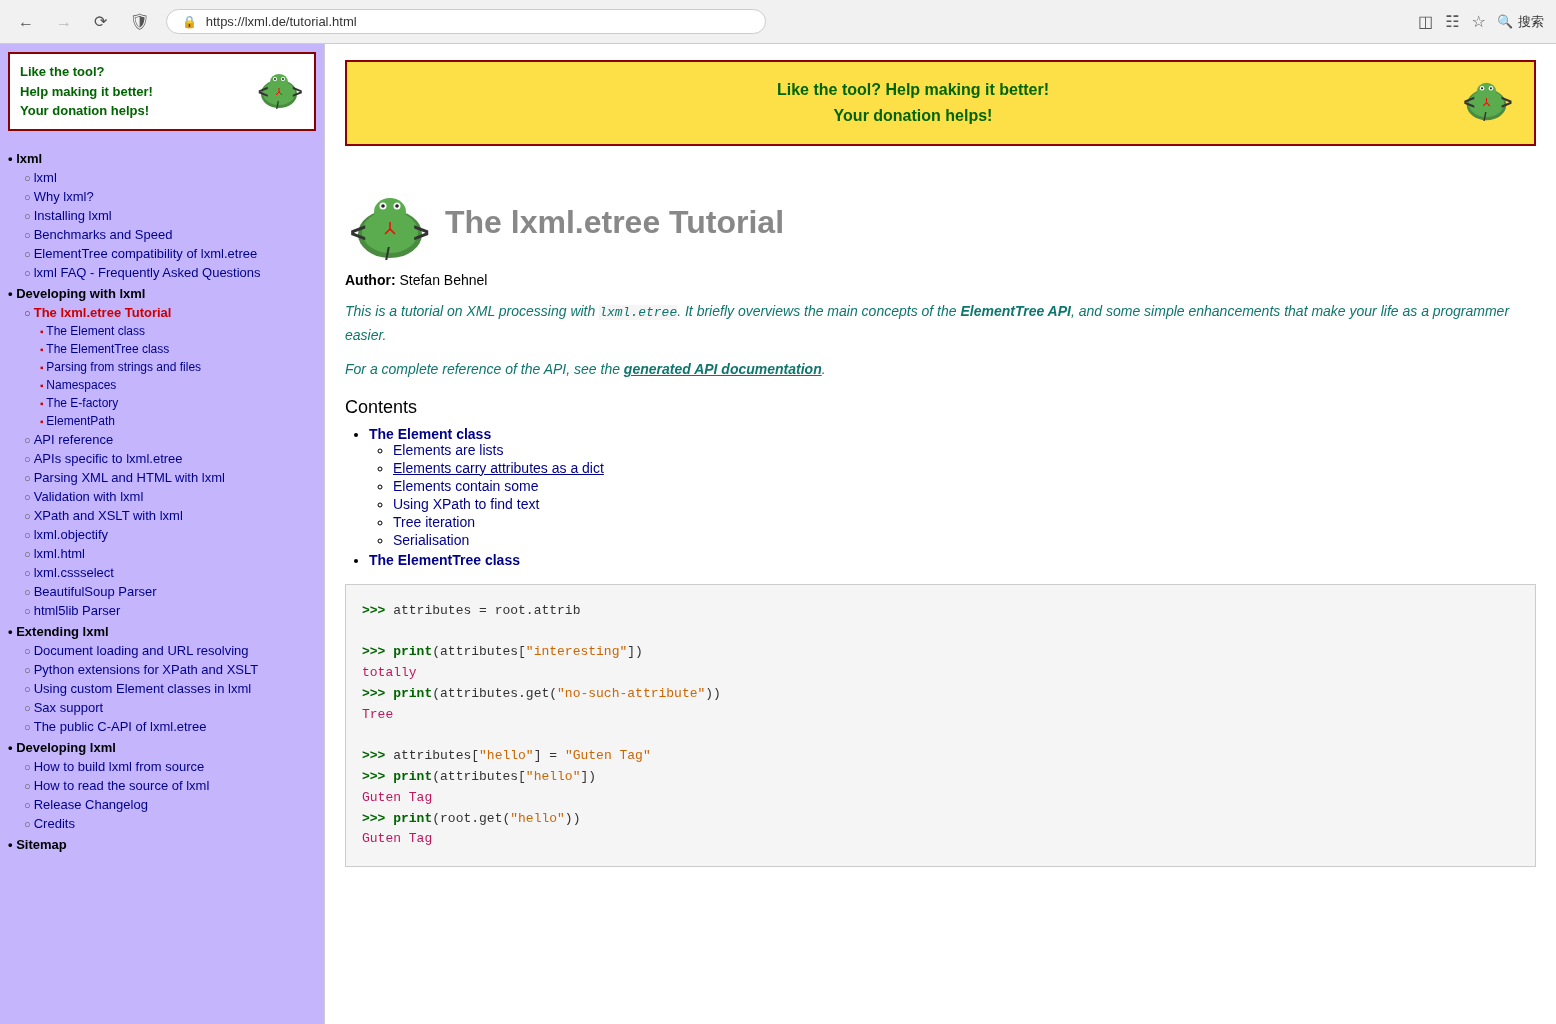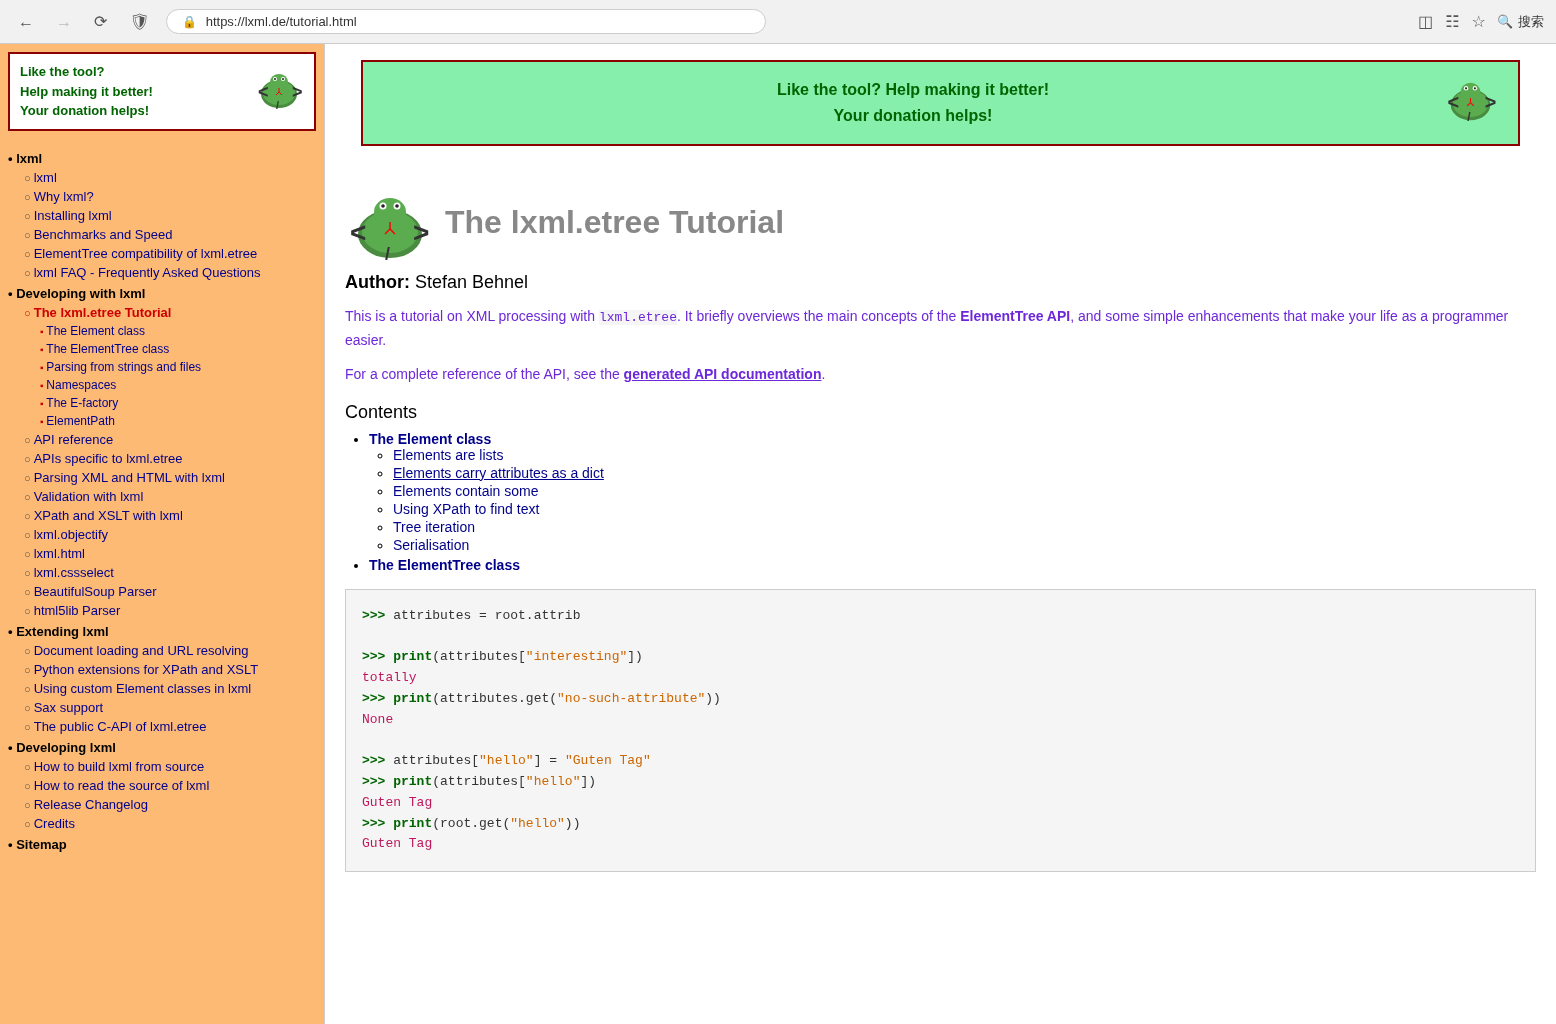--- a/index.html
+++ b/index.html
@@ -44,21 +44,21 @@
     
     .page-wrapper { display: flex; height: calc(1024px - 44px); overflow: hidden; }
 
     
     .sidebar {
       width: 325px;
       min-width: 325px;
       border-right: 1px solid #ccc;
       overflow-y: auto;
       padding: 0;
-      background: #fdba74;
+      background: #c4b5fd;
     }
 
     
     .donation-banner-sidebar {
       border: 2px solid #8b0000;
       margin: 8px;
       padding: 8px 10px;
       display: flex;
       align-items: center;
       justify-content: space-between;
@@ -101,43 +101,43 @@
     .main-content {
       flex: 1;
       overflow-y: auto;
       padding: 0;
       background: #fff;
     }
 
     
     .donation-banner-main {
       border: 2px solid #8b0000;
-      margin: 16px 36px;
+      margin: 16px 20px;
       padding: 12px 20px;
       display: flex;
       align-items: center;
       justify-content: space-between;
-      background: #86efac;
+      background: #fde047;
     }
     .donation-text-main { color: #006400; font-weight: bold; font-size: 16px; text-align: center; line-height: 1.6; flex: 1; }
 
     
     .tutorial-header {
       display: flex;
       align-items: center;
       padding: 20px 20px 10px 20px;
       gap: 20px;
     }
     .tutorial-title { font-size: 32px; color: #888; font-weight: bold; }
 
     
     .content-body { padding: 0 20px 20px 20px; }
-    .author-line { margin-bottom: 12px; font-size: 18px; }
+    .author-line { margin-bottom: 12px; font-size: 14px; }
     .author-line strong { font-weight: bold; }
-    .intro-text { font-size: 14px; line-height: 1.6; margin-bottom: 12px; color: #6d28d9; }
+    .intro-text { font-size: 14px; line-height: 1.6; margin-bottom: 12px; color: #0f766e; font-style: italic; }
     .intro-text .code-inline { font-family: 'Courier New', monospace; font-size: 13px; background: #f5f5f5; }
     .intro-text strong { font-weight: bold; }
 
     
     .contents-section { margin-top: 16px; }
     .contents-label { font-size: 18px; margin-bottom: 8px; }
     .contents-list { list-style: disc; padding-left: 24px; font-size: 14px; }
     .contents-list > li { margin-bottom: 4px; font-weight: bold; }
     .contents-list > li > ul { list-style: circle; padding-left: 24px; }
     .contents-list > li > ul > li { font-weight: normal; margin-bottom: 2px; }
@@ -374,21 +374,21 @@
           </li>
         </ul>
       </div>
 
       <div class="code-block">
         <div><span class="code-prompt">&gt;&gt;&gt; </span><span class="code-plain">attributes = root.attrib</span></div>
         <div>&nbsp;</div>
         <div><span class="code-prompt">&gt;&gt;&gt; </span><span class="code-keyword">print</span><span class="code-plain">(attributes[</span><span class="code-string">"interesting"</span><span class="code-plain">])</span></div>
         <div><span class="code-output">totally</span></div>
         <div><span class="code-prompt">&gt;&gt;&gt; </span><span class="code-keyword">print</span><span class="code-plain">(attributes.get(</span><span class="code-string">"no-such-attribute"</span><span class="code-plain">))</span></div>
-        <div><span class="code-output">None</span></div>
+        <div><span class="code-output">Tree</span></div>
         <div>&nbsp;</div>
         <div><span class="code-prompt">&gt;&gt;&gt; </span><span class="code-plain">attributes[</span><span class="code-string">"hello"</span><span class="code-plain">] = </span><span class="code-string">"Guten Tag"</span></div>
         <div><span class="code-prompt">&gt;&gt;&gt; </span><span class="code-keyword">print</span><span class="code-plain">(attributes[</span><span class="code-string">"hello"</span><span class="code-plain">])</span></div>
         <div><span class="code-output">Guten Tag</span></div>
         <div><span class="code-prompt">&gt;&gt;&gt; </span><span class="code-keyword">print</span><span class="code-plain">(root.get(</span><span class="code-string">"hello"</span><span class="code-plain">))</span></div>
         <div><span class="code-output">Guten Tag</span></div>
       </div>
     </div>
   </div>
 </div>

